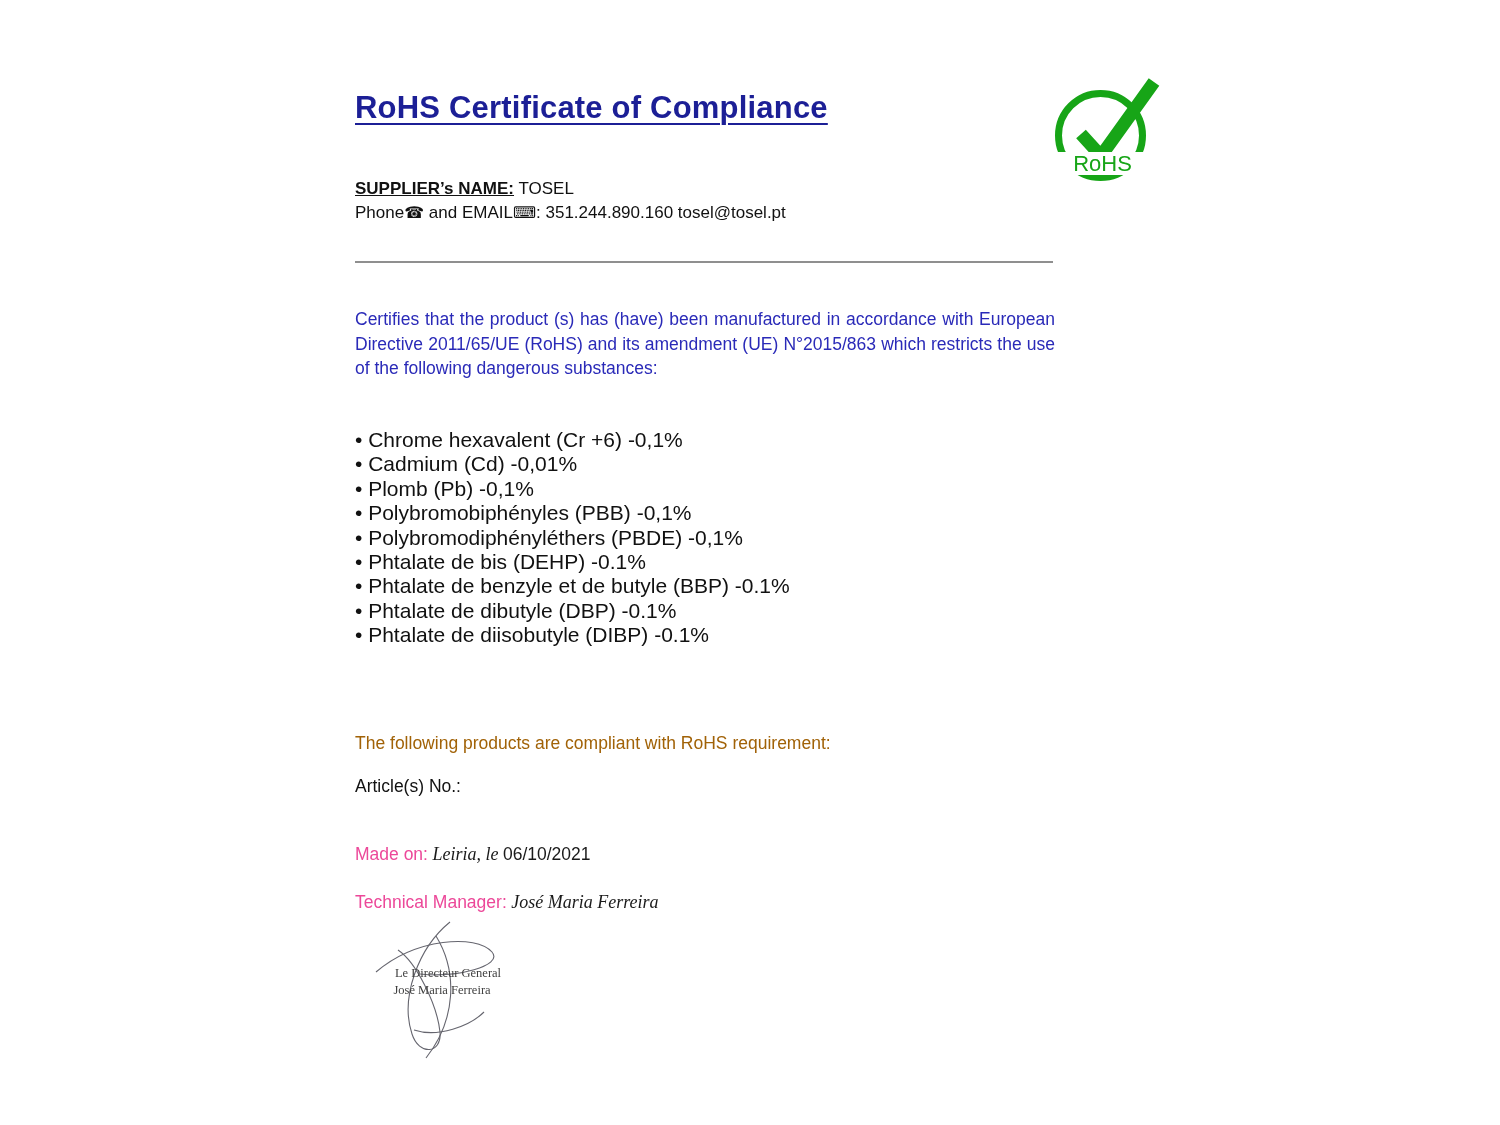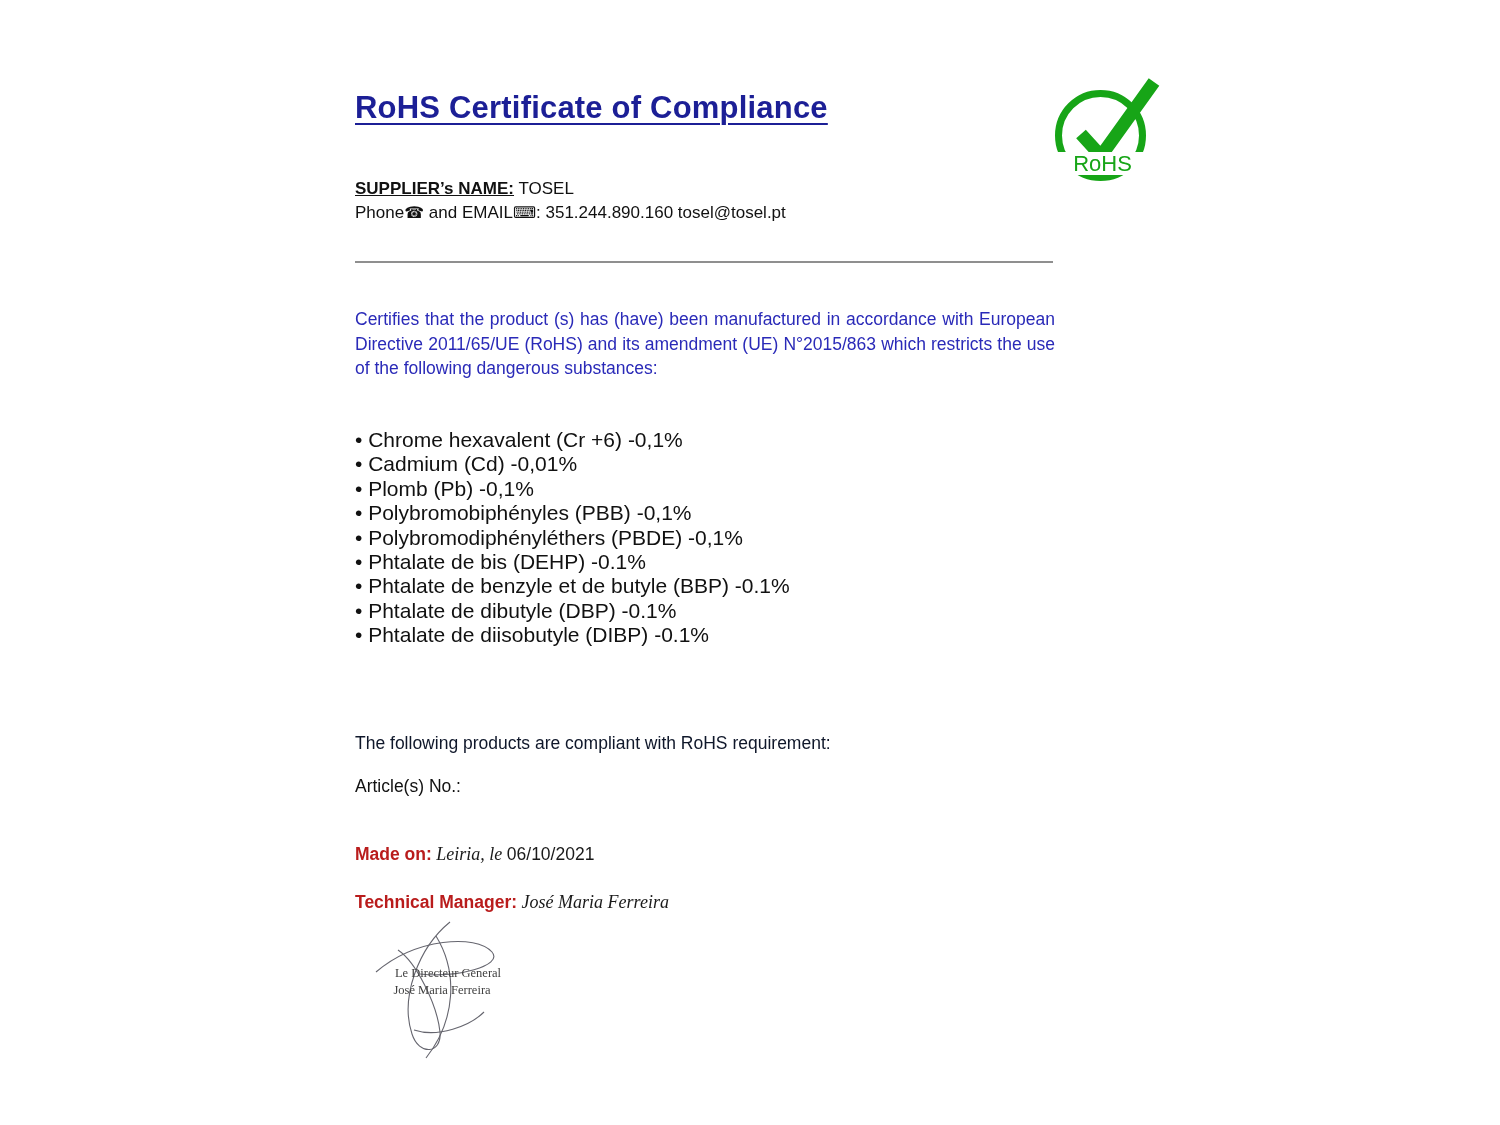--- a/index.html
+++ b/index.html
@@ -96,31 +96,31 @@
     top: 428px;
     font-size: 21px;
     line-height: 24.4px;
     color: #111;
   }
   .substance-item::before { content: "• "; }
 
   .compliance-statement {
     top: 733px;
     font-size: 17.5px;
-    color: #0f172a;
+    color: #a16207;
   }
   .articles-label {
     top: 776px;
     font-size: 17.5px;
     color: #111;
   }
 
   .made-on-line { top: 844px; font-size: 17.5px; }
   .manager-line { top: 892px; font-size: 17.5px; }
-  .navy-label { font-weight: bold; color: #b91c1c; }
+  .navy-label { font-weight: normal; color: #ec4899; }
   .italic-serif { font-style: italic; font-family: "Liberation Serif", serif; font-size: 18px; }
 
   
   .signature-svg {
     position: absolute;
     left: 358px;
     top: 920px;
     overflow: visible;
   }
   .sig-text {

